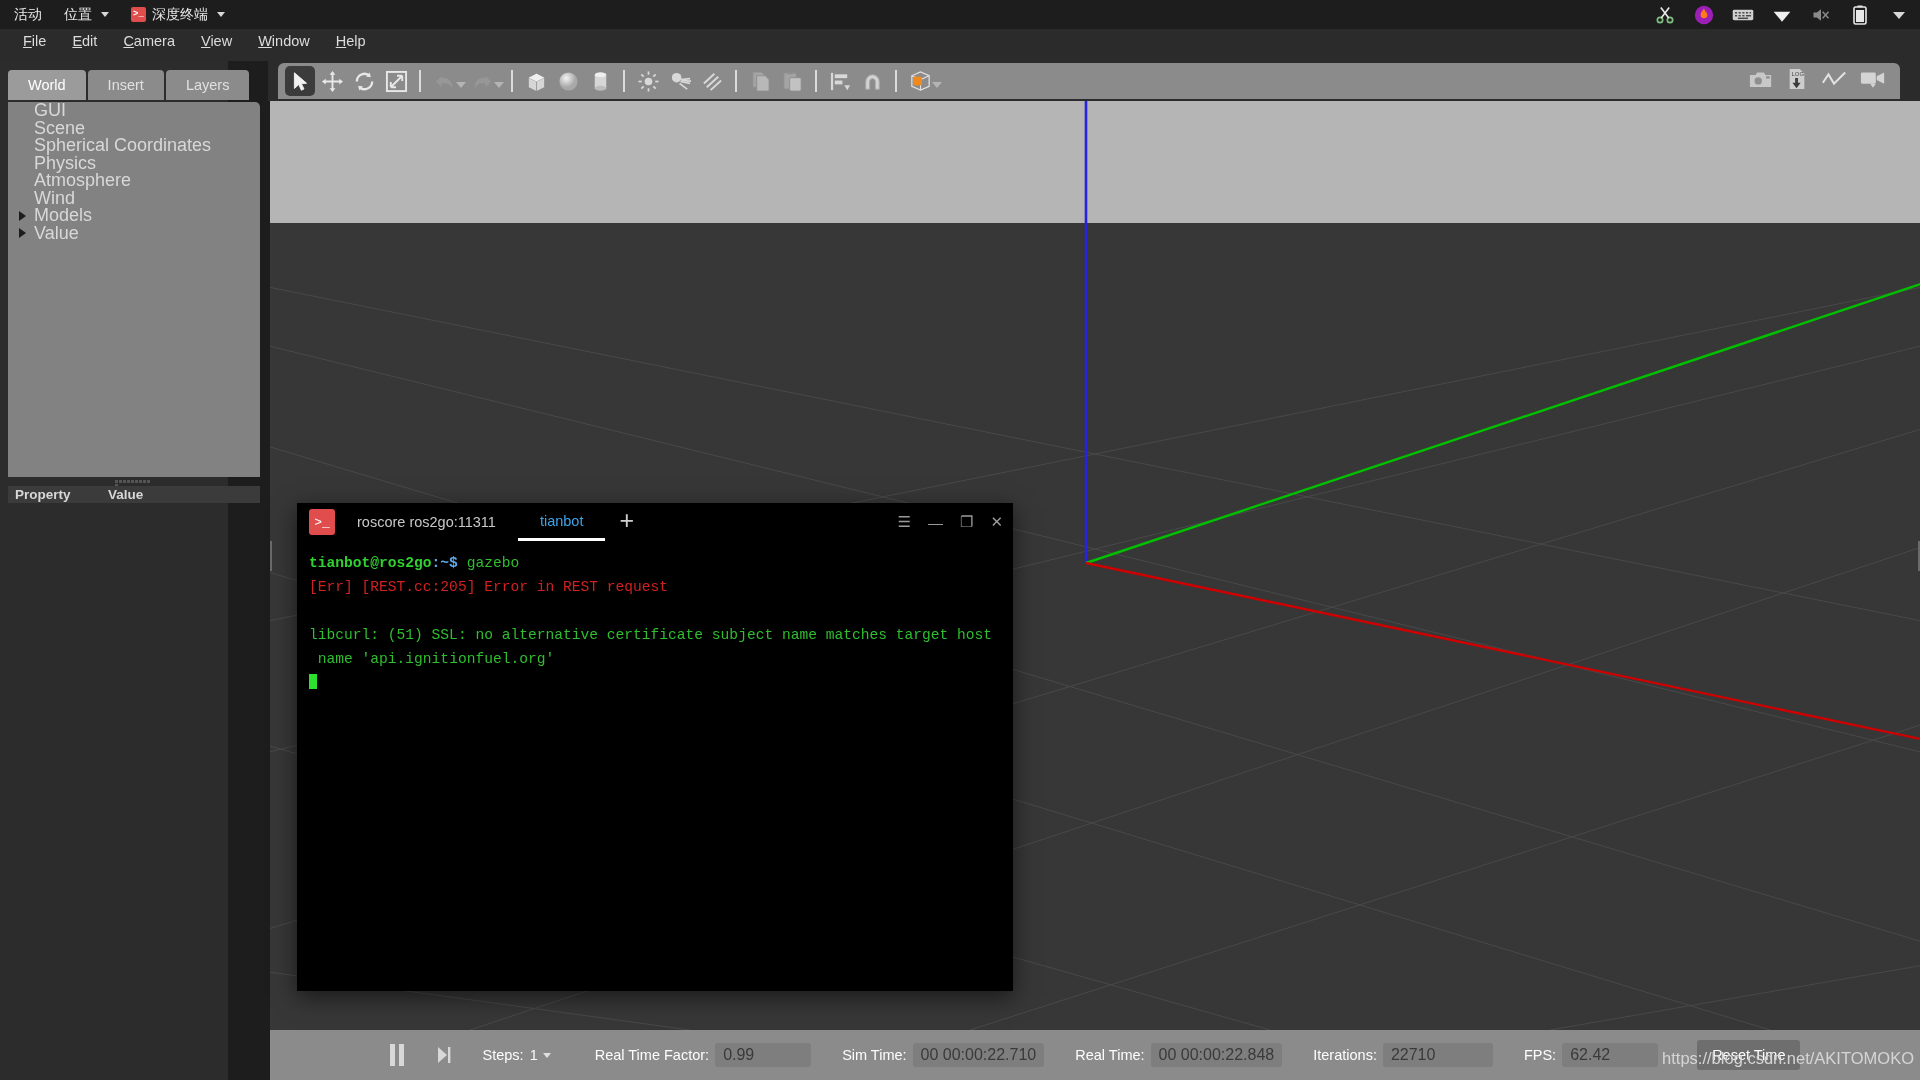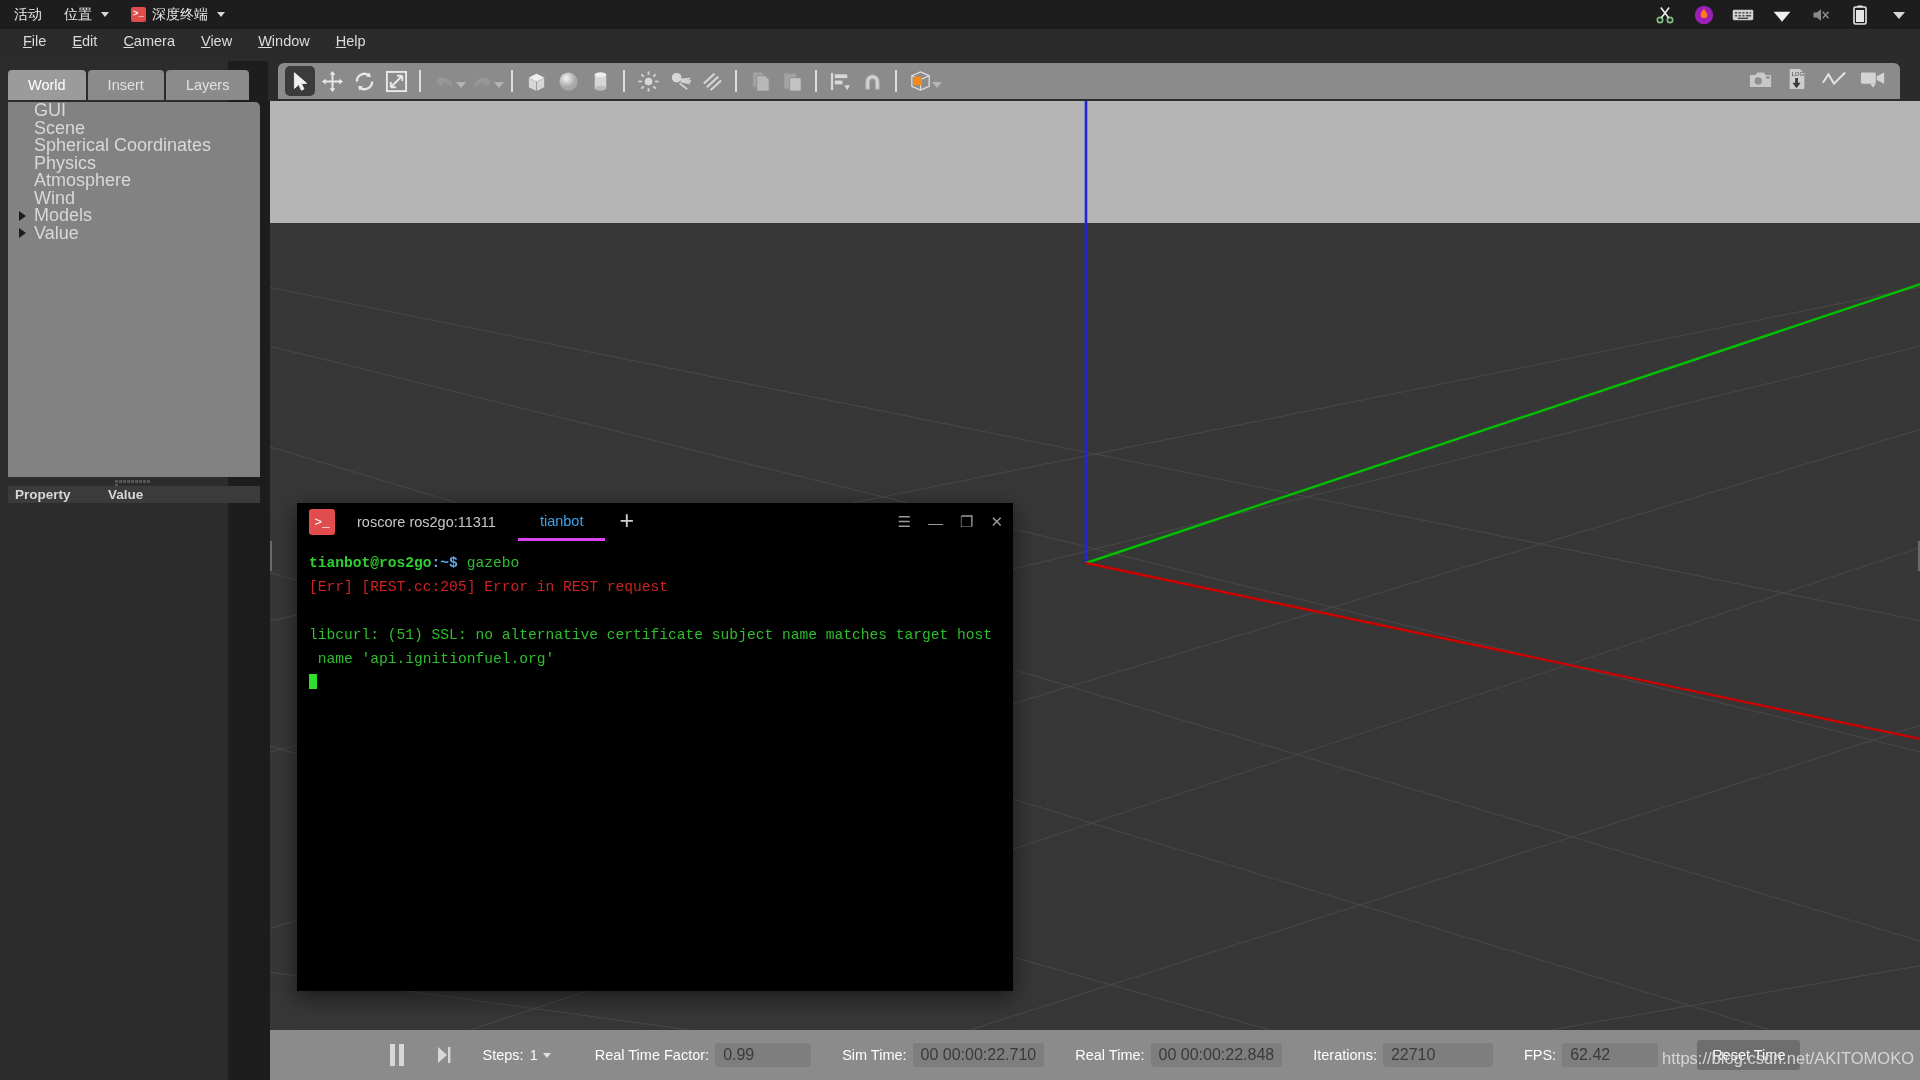--- a/index.html
+++ b/index.html
@@ -139,21 +139,21 @@
   #term-icon{
     width:26px;height:26px;background:#e14c4c;border-radius:3px;margin-left:12px;
     display:flex;align-items:center;justify-content:center;
     color:#fff;font-family:"Liberation Mono",monospace;font-size:13px;line-height:1;
   }
   .tterm-tab{
     height:38px; display:flex;align-items:center;justify-content:center;
     padding:0 22px; font-size:14.5px; color:#c8c8c8;
     font-family:"Liberation Sans",sans-serif;
   }
-  .tterm-tab.active{ color:#3da4e8; border-bottom:3px solid #d946ef; }
+  .tterm-tab.active{ color:#3da4e8; border-bottom:3px solid #ffffff; }
   #term-plus{ font-size:25px; color:#cfcfcf; padding:0 14px; line-height:1; margin-top:-3px; }
   #term-ctrls{ position:absolute; right:10px; display:flex; gap:17px; align-items:center; color:#9a9a9a; font-size:15px; }
   #term-body{
     padding:10px 12px 0 12px;
     font-family:"Liberation Mono","DejaVu Sans Mono",monospace;
     font-size:14.6px; line-height:24px; white-space:pre-wrap; word-break:break-word;
   }
   .c-user{ color:#30d030; font-weight:bold; }
   .c-path{ color:#5fa9e8; font-weight:bold; }
   .c-green{ color:#2ebe2e; }

